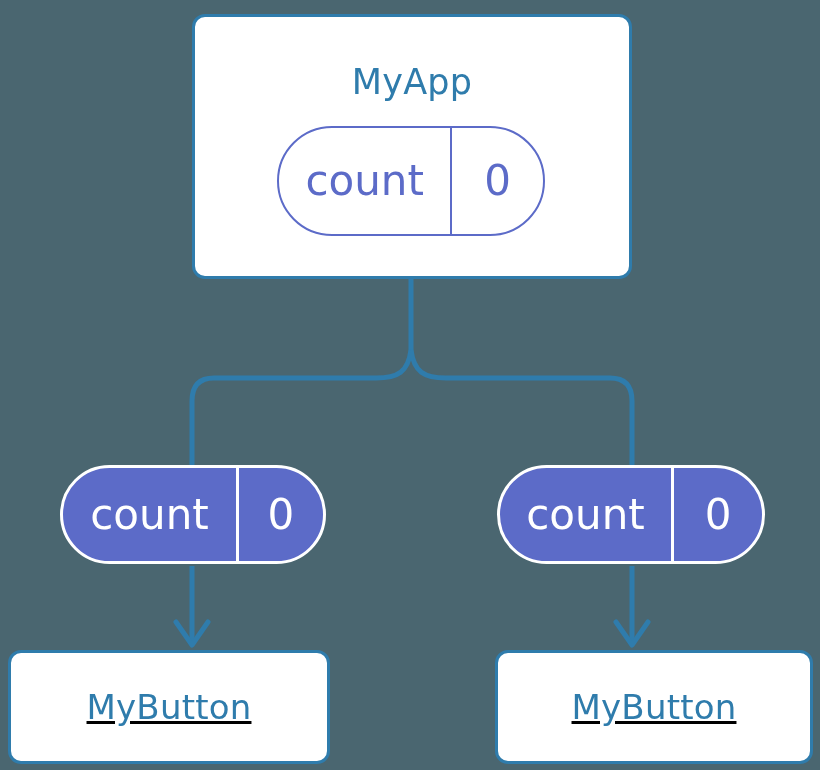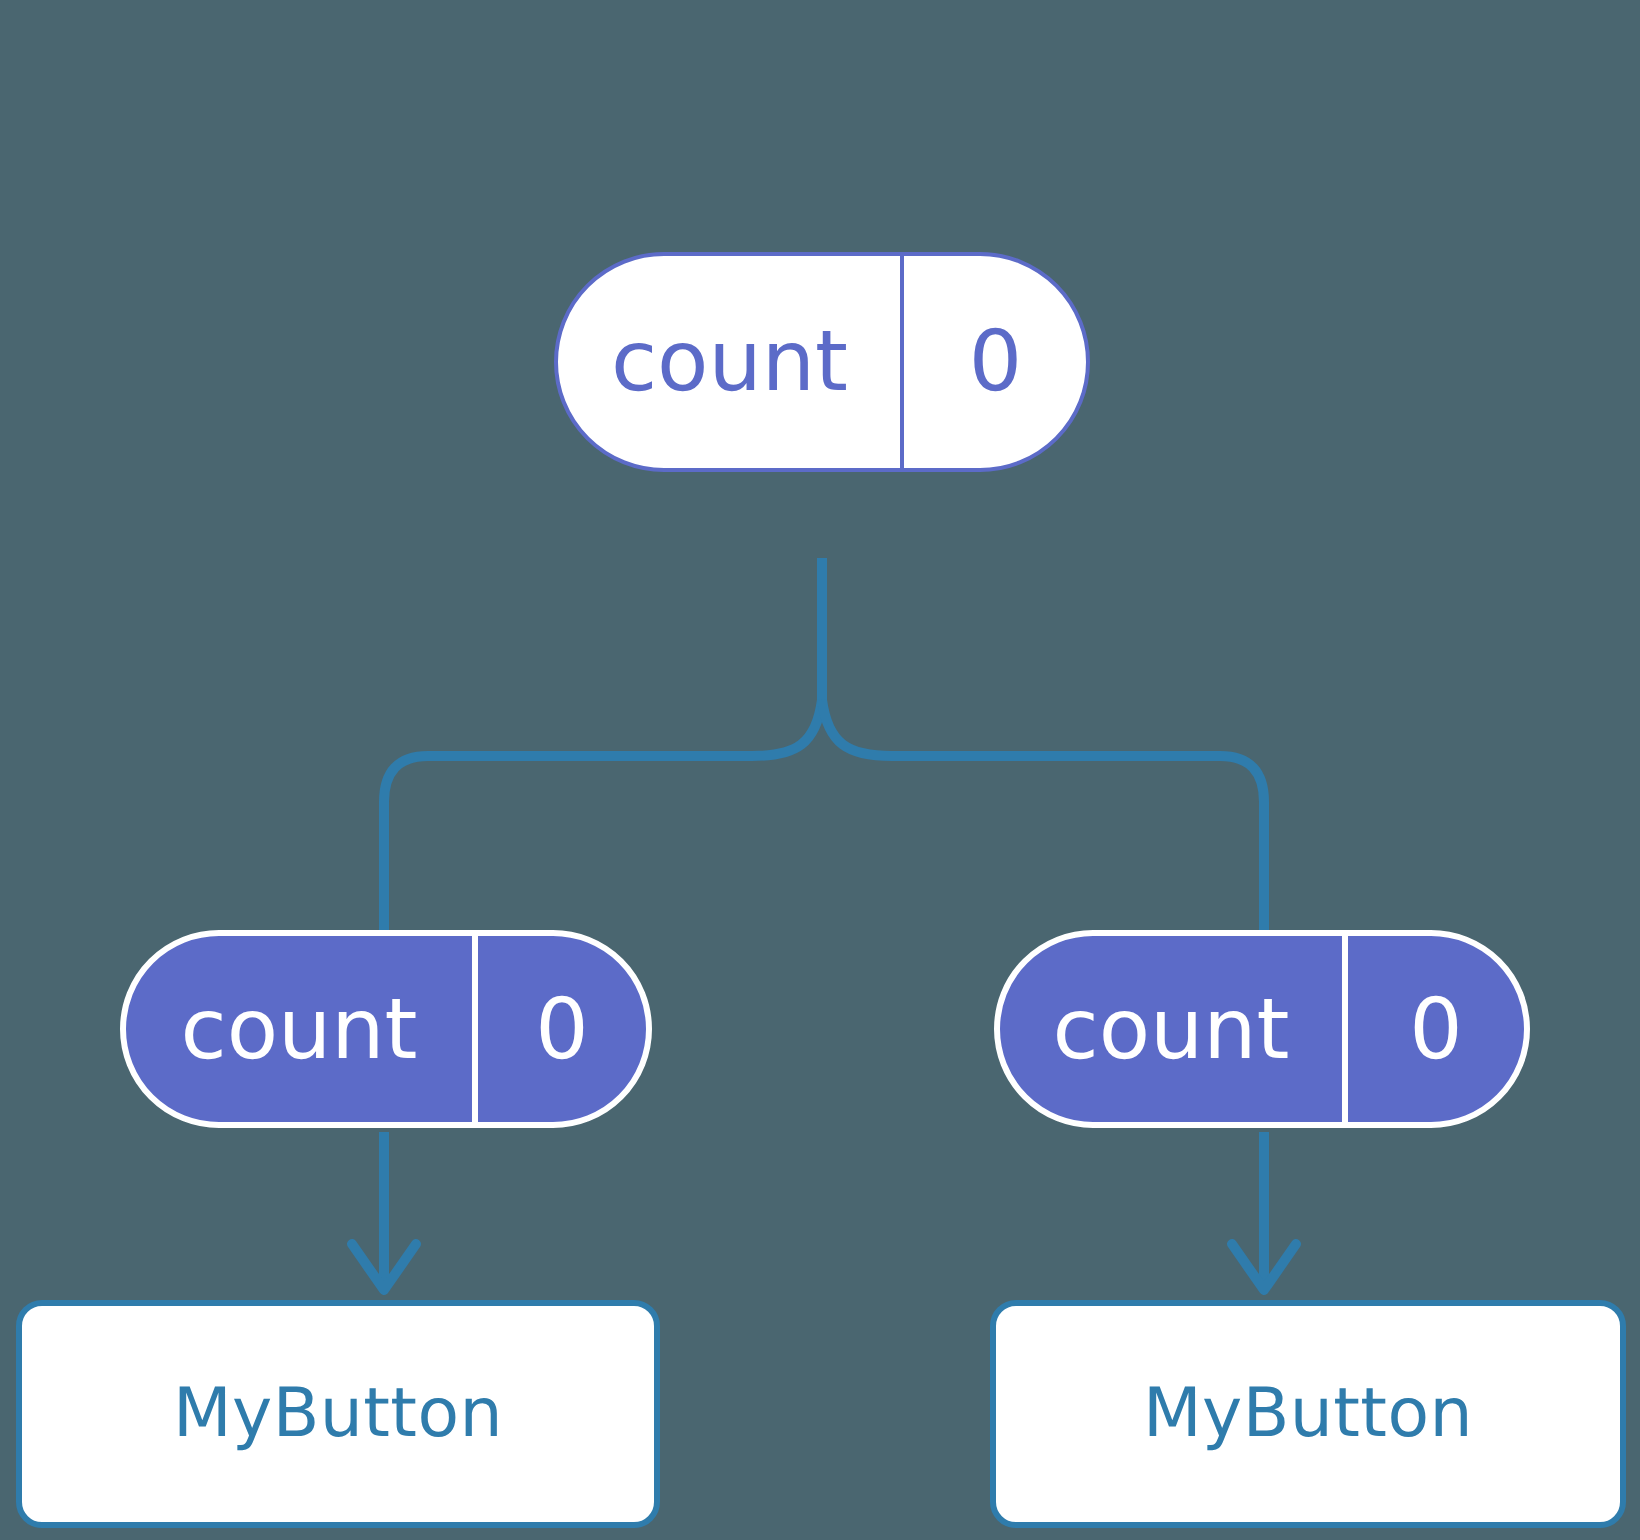--- a/index.html
+++ b/index.html
@@ -57,20 +57,21 @@
     height: 265px;
     justify-content: flex-start;
   }
   #node-myapp .component-title {
     margin-top: 48px;
   }
 
   
   .leaf-box {
     justify-content: center;
+    text-decoration: underline;
   }
   #node-button-left {
     left: 8px;
     top: 650px;
     width: 322px;
     height: 114px;
   }
   #node-button-right {
     left: 495px;
     top: 650px;
@@ -167,20 +168,23 @@
 
     <path d="M411,350 C414,372 424,378 446,378 L610,378 C625,378 632,386 632,401 L632,470" fill="none" stroke="#2f7cac" stroke-width="5" stroke-linecap="butt"></path>
 
     <path d="M192,566 L192,644" fill="none" stroke="#2f7cac" stroke-width="5" stroke-linecap="butt"></path>
     <path d="M176,622 L192,645 L208,622" fill="none" stroke="#2f7cac" stroke-width="5" stroke-linecap="round" stroke-linejoin="round"></path>
 
     <path d="M632,566 L632,644" fill="none" stroke="#2f7cac" stroke-width="5" stroke-linecap="butt"></path>
     <path d="M616,622 L632,645 L648,622" fill="none" stroke="#2f7cac" stroke-width="5" stroke-linecap="round" stroke-linejoin="round"></path>
   </svg>
 
+  <div class="component-box" id="node-myapp">
+    <div class="component-title">MyApp</div>
+  </div>
 
   <div class="state-pill outline" id="pill-myapp">
     <div class="pill-key">count</div>
     <div class="pill-value">0</div>
   </div>
 
   <div class="state-pill filled" id="pill-left">
     <div class="pill-key">count</div>
     <div class="pill-value">0</div>
   </div>

